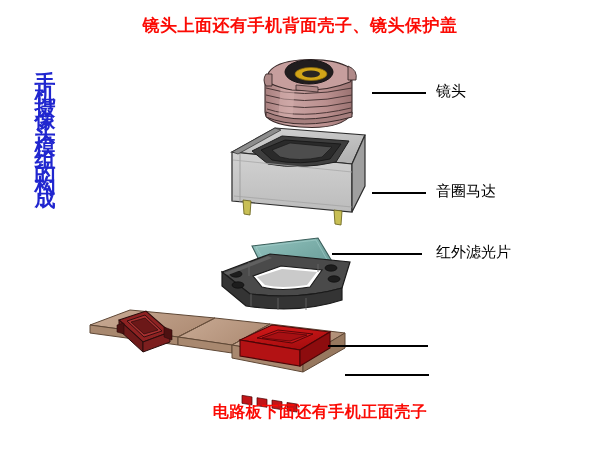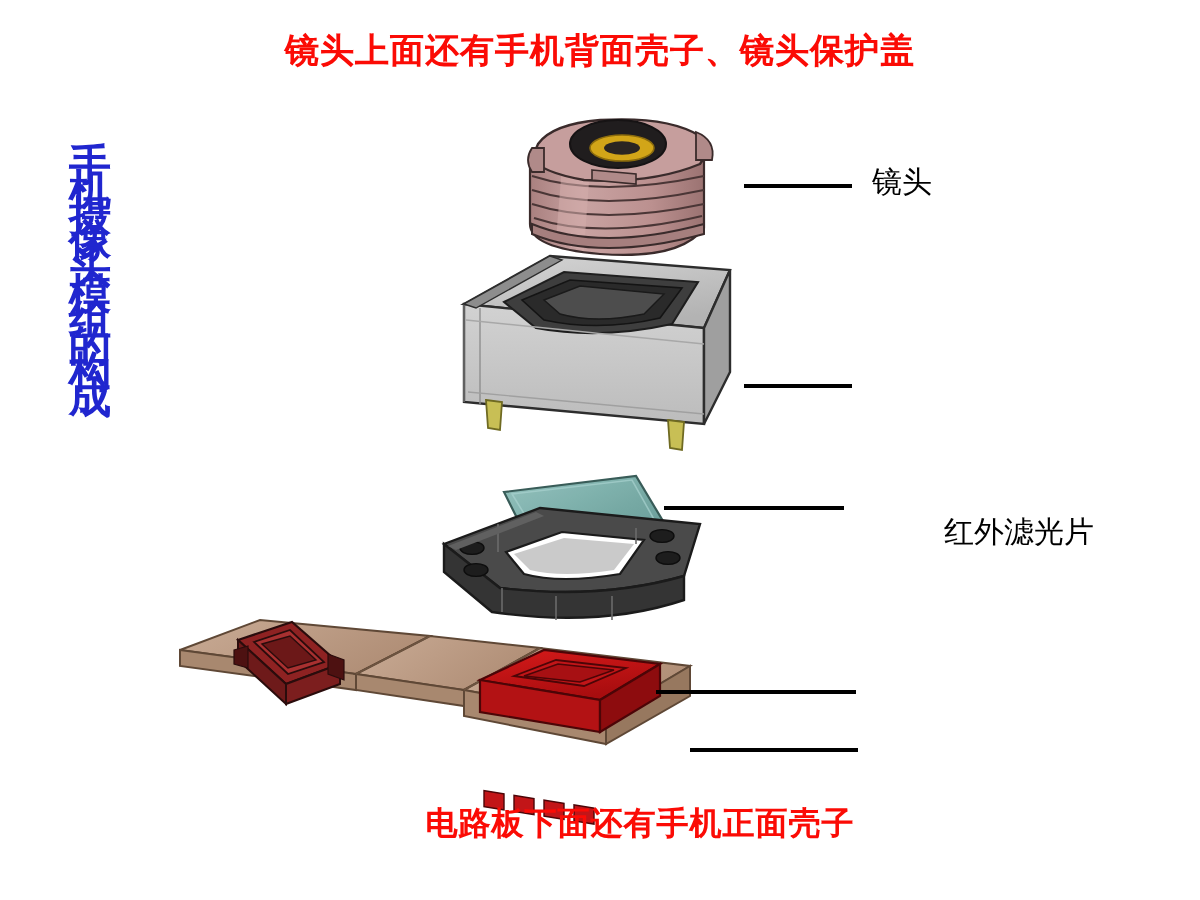--- a/index.html
+++ b/index.html
@@ -244,21 +244,22 @@
   <div class="title-top">镜头上面还有手机背面壳子、镜头保护盖</div>
 
   <div class="title-left">手机摄像头模组的构成</div>
 
   <div class="title-bottom">电路板下面还有手机正面壳子</div>
 
   <div class="leader" style="left:372px; top:92px; width:54px;"></div>
   <div class="callout" style="left:436px; top:82px;">镜头</div>
 
   <div class="leader" style="left:372px; top:192px; width:54px;"></div>
+  <div class="callout" style="left:436px; top:182px;">音圈马达</div>
 
   <div class="leader" style="left:332px; top:253px; width:90px;"></div>
-  <div class="callout" style="left:436px; top:257px;margin-left:36px;">红外滤光片</div>
+  <div class="callout" style="left:436px; top:243px;">红外滤光片</div>
 
   <div class="leader" style="left:328px; top:345px; width:100px;"></div>
 
   <div class="leader" style="left:345px; top:374px; width:84px;"></div>
 
 </div>
 
 </body></html>

